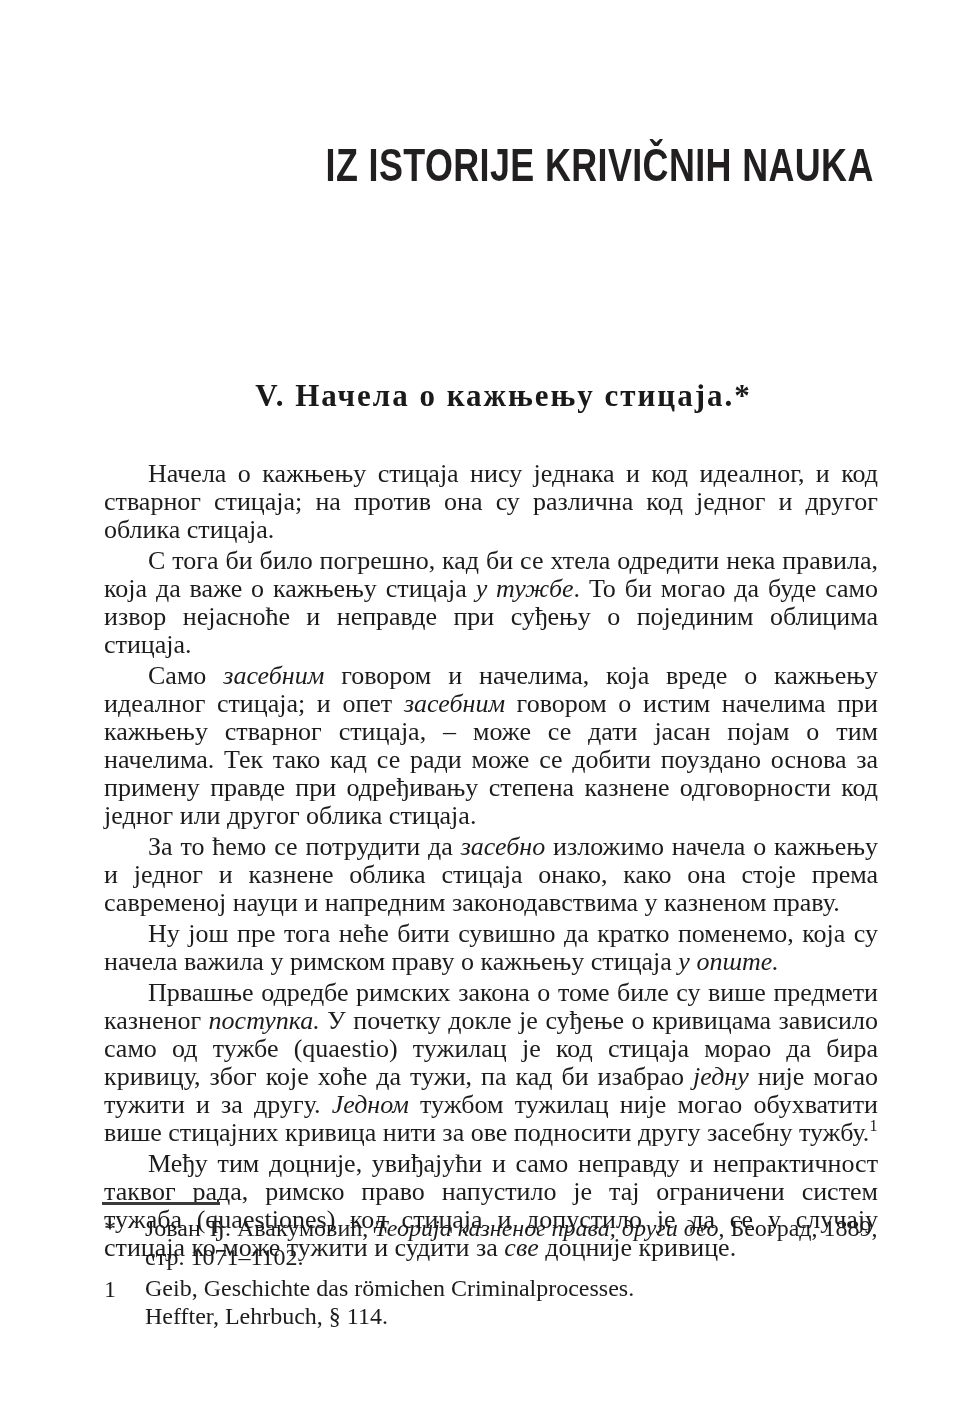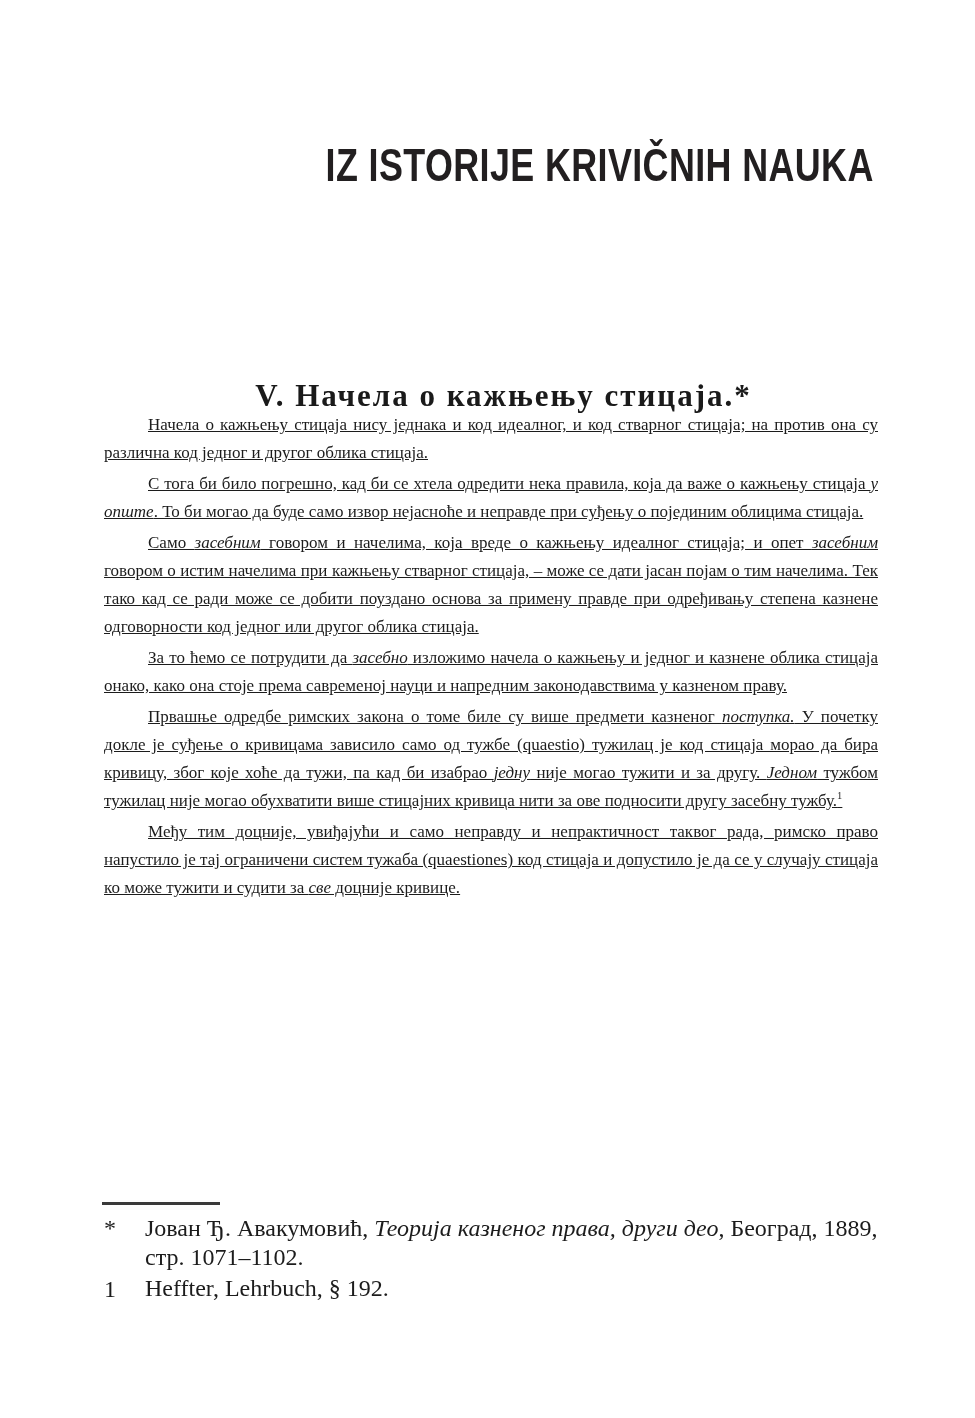--- a/index.html
+++ b/index.html
@@ -38,28 +38,27 @@
     margin: 16px;
     text-align: center;
     font-weight: 700;
     font-size: 31px;
     line-height: 42px;
     letter-spacing: 2px;
     color: #1a1a1a;
   }
   .body-text {
     position: absolute;
-    top: 411px;
+    top: 460px;
     left: 104px;
     width: 774px;
-    font-size: 17px;
+    font-size: 26px;
     line-height: 28px;
     text-align: justify;
     text-justify: inter-word;
-    text-decoration: underline;
   }
   .body-text p {
     margin: 0 0 3px 0;
     text-indent: 44px;
   }
   .body-text em, .footnotes em {
     font-style: italic;
   }
   sup.fn-ref {
     font-size: 0.62em;
@@ -100,36 +99,38 @@
 <body>
 
 <div class="page">
 
   <div class="running-head">IZ ISTORIJE KRIVIČNIH NAUKA</div>
 
   <h2 class="section-title">V. Начела о кажњењу стицаја.*</h2>
 
   <div class="body-text">
     <p><span>Начела о кажњењу стицаја нису једнака и код идеалног, и код стварног стицаја; на против она су различна код једног и другог облика стицаја.</span></p>
-    <p><span>С тога би било погрешно, кад би се хтела одредити нека правила, која да важе о кажњењу стицаја </span><em>у опште</em><span>. То би могао да буде само извор нејасноће и неправде при суђењу о појединим облицима стицаја.</span></p>
+    <p><span>С тога би било погрешно, кад би се хтела одредити нека правила, која да важе о кажњењу стицаја </span><em>у тужбе</em><span>. То би могао да буде само извор нејасноће и неправде при суђењу о појединим облицима стицаја.</span></p>
     <p><span>Само </span><em>засебним</em><span> говором и начелима, која вреде о кажњењу идеалног стицаја; и опет </span><em>засебним</em><span> говором о истим начелима при кажњењу стварног стицаја, – може се дати јасан појам о тим начелима. Тек тако кад се ради може се добити поуздано основа за примену правде при одређивању степена казнене одговорности код једног или другог облика стицаја.</span></p>
     <p><span>За то ћемо се потрудити да </span><em>засебно</em><span> изложимо начела о кажњењу и једног и казнене облика стицаја онако, како она стоје према савременој науци и напредним законодавствима у казненом праву.</span></p>
+    <p><span>Ну још пре тога неће бити сувишно да кратко поменемо, која су начела важила у римском праву о кажњењу стицаја </span><em>у опште.</em></p>
     <p><span>Првашње одредбе римских закона о томе биле су више предмети казненог </span><em>поступка.</em><span> У почетку докле је суђење о кривицама зависило само од тужбе (quaestio) тужилац је код стицаја морао да бира кривицу, због које хоће да тужи, па кад би изабрао </span><em>једну</em><span> није могао тужити и за другу. </span><em>Једном</em><span> тужбом тужилац није могао обухватити више стицајних кривица нити за ове подносити другу засебну тужбу.</span><sup class="fn-ref">1</sup></p>
     <p><span>Међу тим доцније, увиђајући и само неправду и непрактичност таквог рада, римско право напустило је тај ограничени систем тужаба (quaestiones) код стицаја и допустило је да се у случају стицаја ко може тужити и судити за </span><em>све</em><span> доцније кривице.</span></p>
   </div>
 
   <div class="footnotes">
     <div class="fn-rule"></div>
 
     <div class="fn">
       <span class="fn-marker">*</span>
       <span class="fn-text"><span>Јован Ђ. Авакумовић, </span><em>Теорија казненог права, други део</em><span>, Београд, 1889, стр. 1071–1102.</span></span>
     </div>
 
     <div class="fn">
       <span class="fn-marker">1</span>
       <div class="fn-lines">
-        <div class="fn-line">Heffter, Lehrbuch, § 192.</div>
+        <div class="fn-line">Geib, Geschichte das römichen Criminalprocesses.</div>
+        <div class="fn-line">Heffter, Lehrbuch, § 114.</div>
       </div>
     </div>
   </div>
 
 </div>
 
 </body></html>

